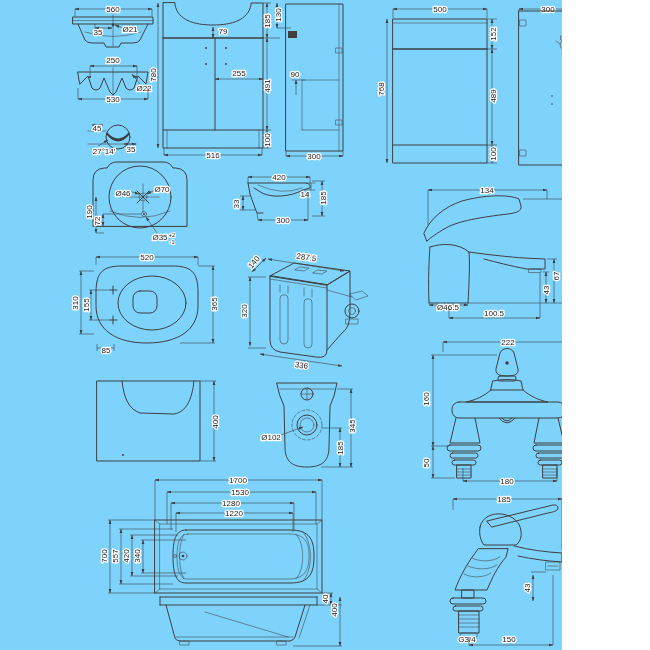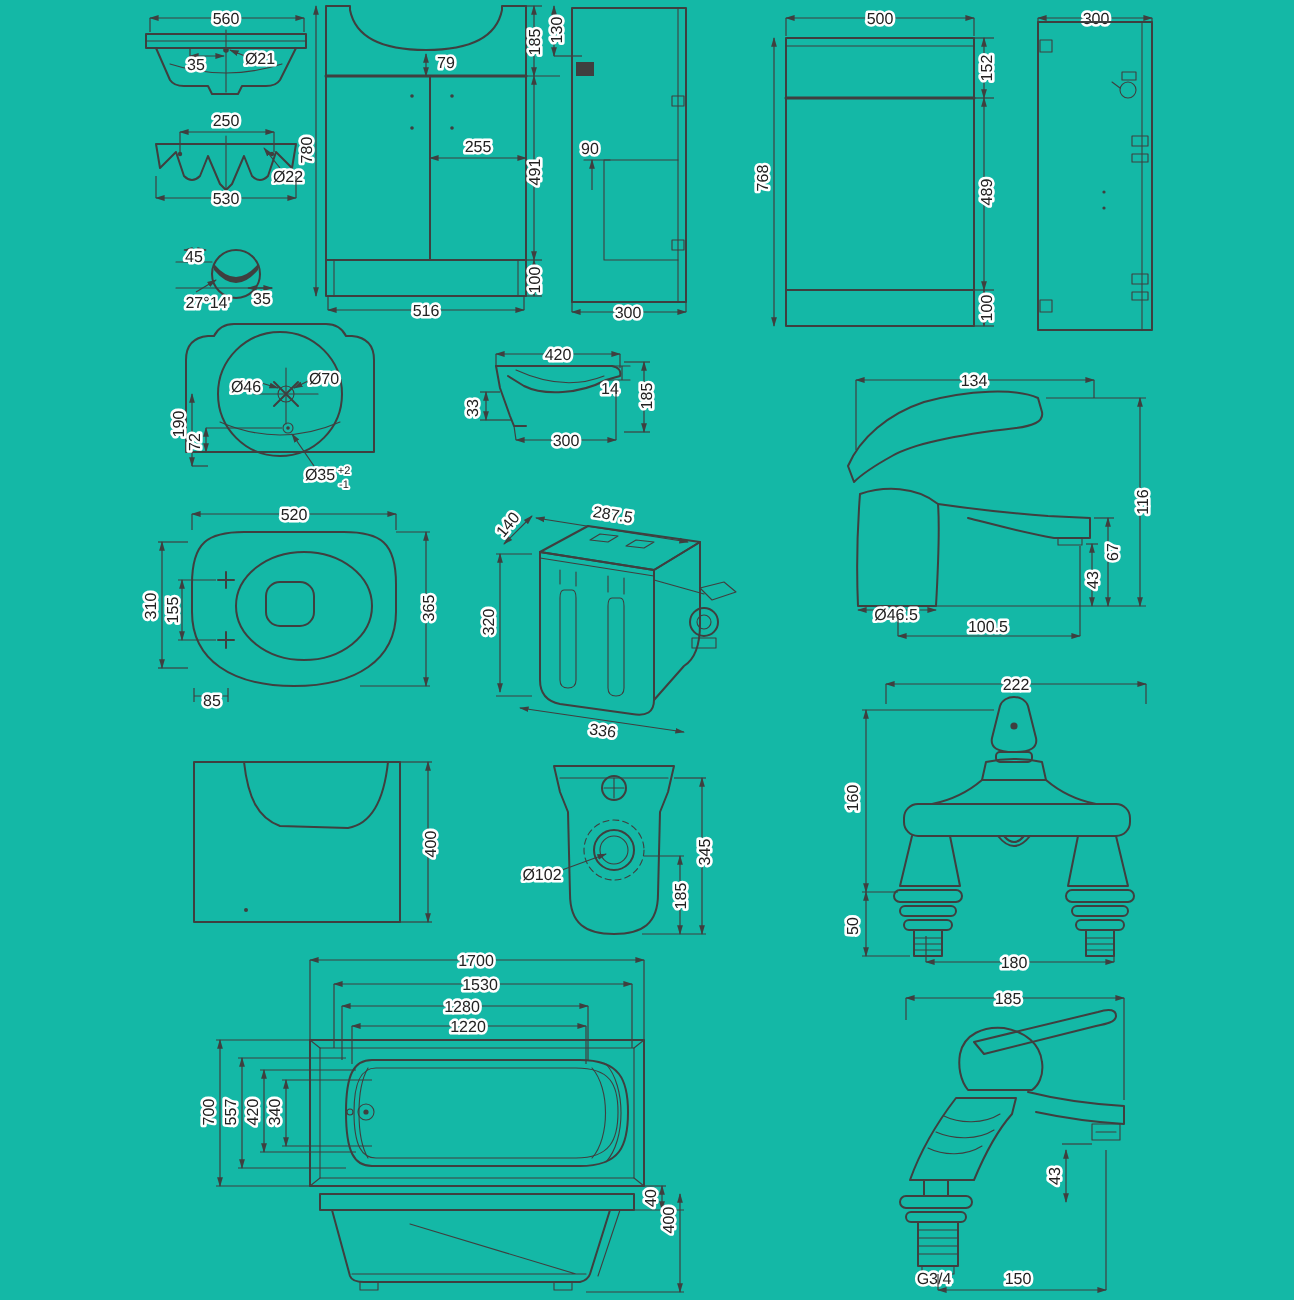--- a/index.html
+++ b/index.html
@@ -1,16 +1,16 @@
 <!DOCTYPE html>
 <html><head>
 <meta charset="utf-8">
 <style>
   html,body{margin:0;padding:0;background:#fff;}
-  #page{width:647px;height:650px;position:relative;background:#14b8a6;overflow:hidden;}
+  #page{width:562px;height:650px;position:relative;background:#7dd3fc;overflow:hidden;}
   svg{display:block;}
   .ln{fill:none;stroke:#3f3f3f;stroke-width:1;stroke-linecap:round;stroke-linejoin:round;}
   .tk{stroke-width:1.5;}
   .thin{stroke-width:0.55;}
   .dim{fill:none;stroke:#3f3f3f;stroke-width:0.6;}
   .dash{stroke-dasharray:3,2;}
   .fil{fill:#3f3f3f;stroke:none;}
   text{font-family:"Liberation Sans","DejaVu Sans",sans-serif;font-size:8px;fill:#222;
        paint-order:stroke;stroke:#fff;stroke-width:2.6px;stroke-linejoin:round;text-anchor:middle;}
   text.sm{font-size:5.5px;stroke-width:2px;}

